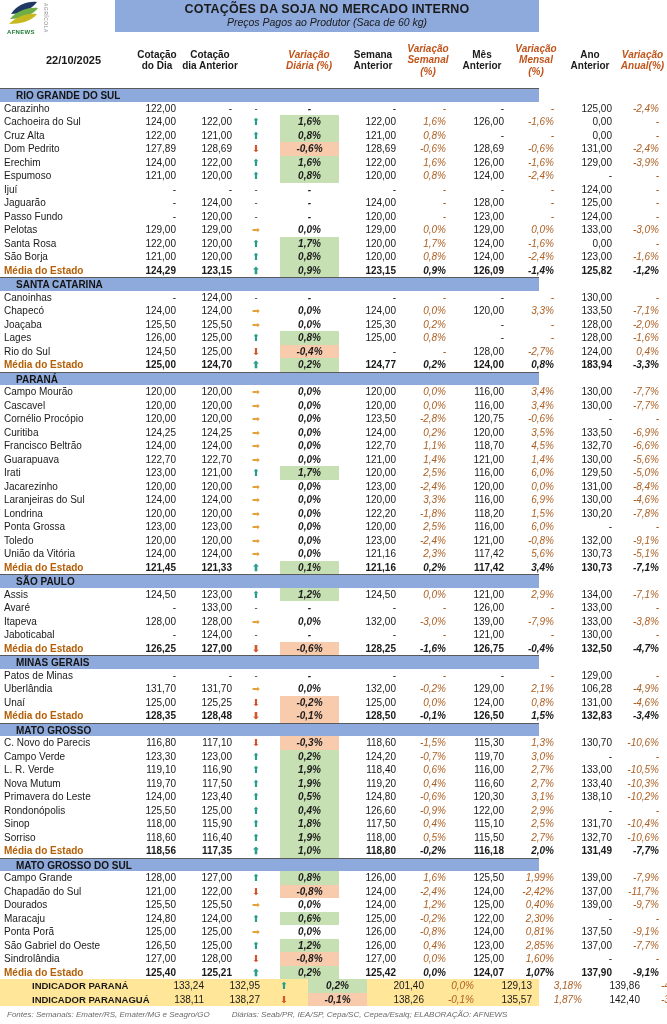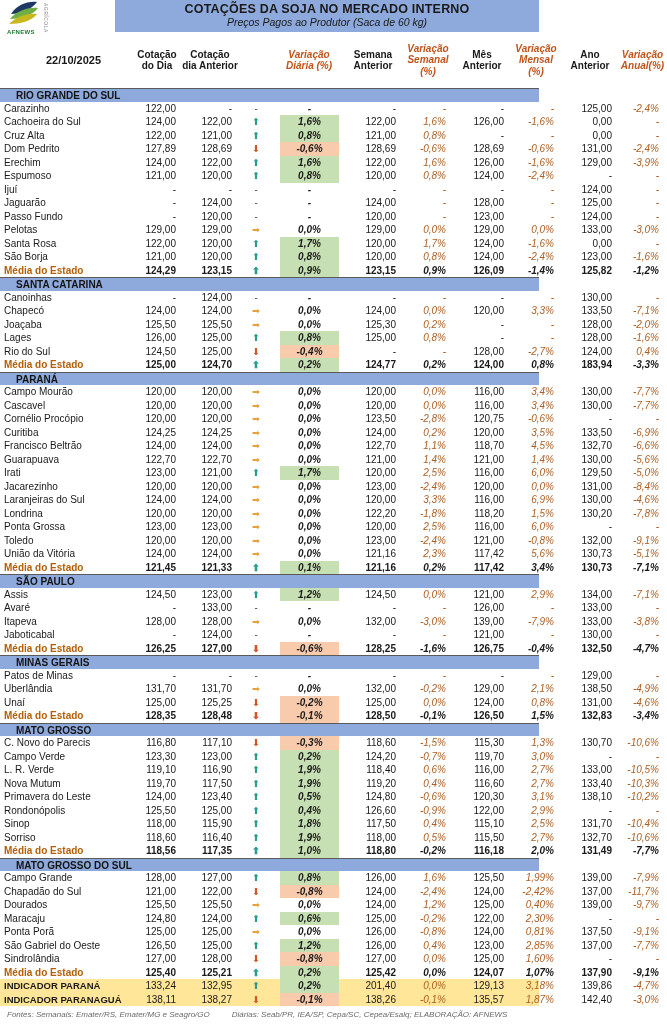--- a/index.html
+++ b/index.html
@@ -30,21 +30,21 @@
   .c-arrow{text-align:center;font-size:9.5px;}
   .c-vd{text-align:center;font-style:italic;font-weight:700;
         border-left:6px solid transparent;border-right:5px solid transparent;background-clip:padding-box;box-sizing:border-box;}
   .c-var{text-align:right;padding-right:8px;font-style:italic;color:#ab5f23;}
   .hl-g{background-color:#c6e0b4;}
   .hl-r{background-color:#f8cbad;}
   .ar-u{color:#2a9d8f;} .ar-d{color:#d3552b;} .ar-r{color:#e5a23c;}
   .media{font-weight:700;}
   .media .c-label{color:#b45f06;}
   .media .c-var{color:#1a1a1a;}
-  .indic{background:#ffe699;}
+  .indic{background:#ffe699;padding-left:28px;}
   .indic .c-label{font-weight:700;font-size:9.5px;}
 
   
   .footer{font-size:8px;font-style:italic;color:#6a6a6a;padding:4px 0 0 7px;}
   .footer span{margin-right:22px;}
 </style>
 </head>
 <body>
 
 <div class="page">
@@ -594,21 +594,21 @@
       <div class="row">
         <div class="c-label">Uberlândia</div>
         <div class="c-num">131,70</div>
         <div class="c-num">131,70</div>
         <div class="c-arrow ar-r">➡</div>
         <div class="c-vd">0,0%</div>
         <div class="c-num">132,00</div>
         <div class="c-var">-0,2%</div>
         <div class="c-num">129,00</div>
         <div class="c-var">2,1%</div>
-        <div class="c-num">138,50</div>
+        <div class="c-num">106,28</div>
         <div class="c-var">-4,9%</div>
       </div>
       <div class="row">
         <div class="c-label">Unaí</div>
         <div class="c-num">125,00</div>
         <div class="c-num">125,25</div>
         <div class="c-arrow ar-d">⬇</div>
         <div class="c-vd hl-r">-0,2%</div>
         <div class="c-num">125,00</div>
         <div class="c-var">0,0%</div>

